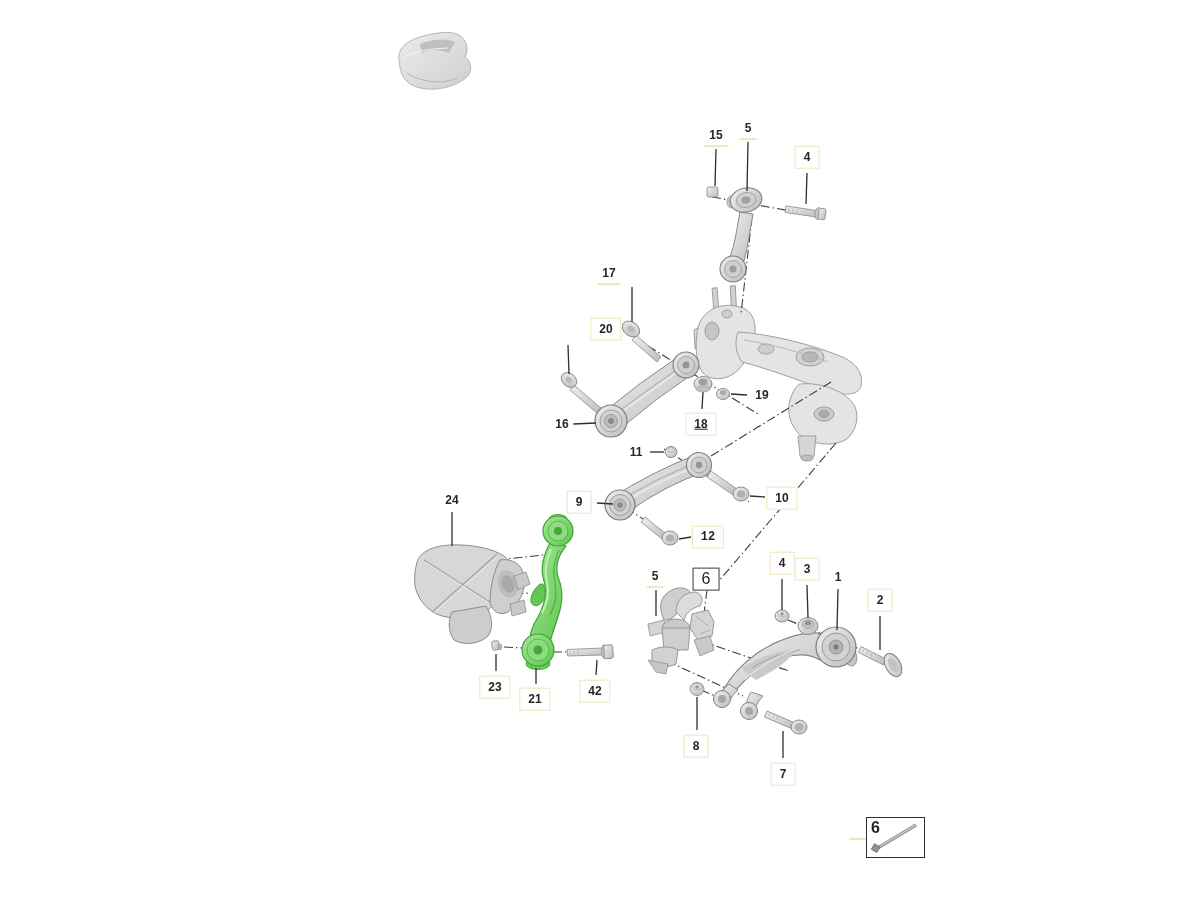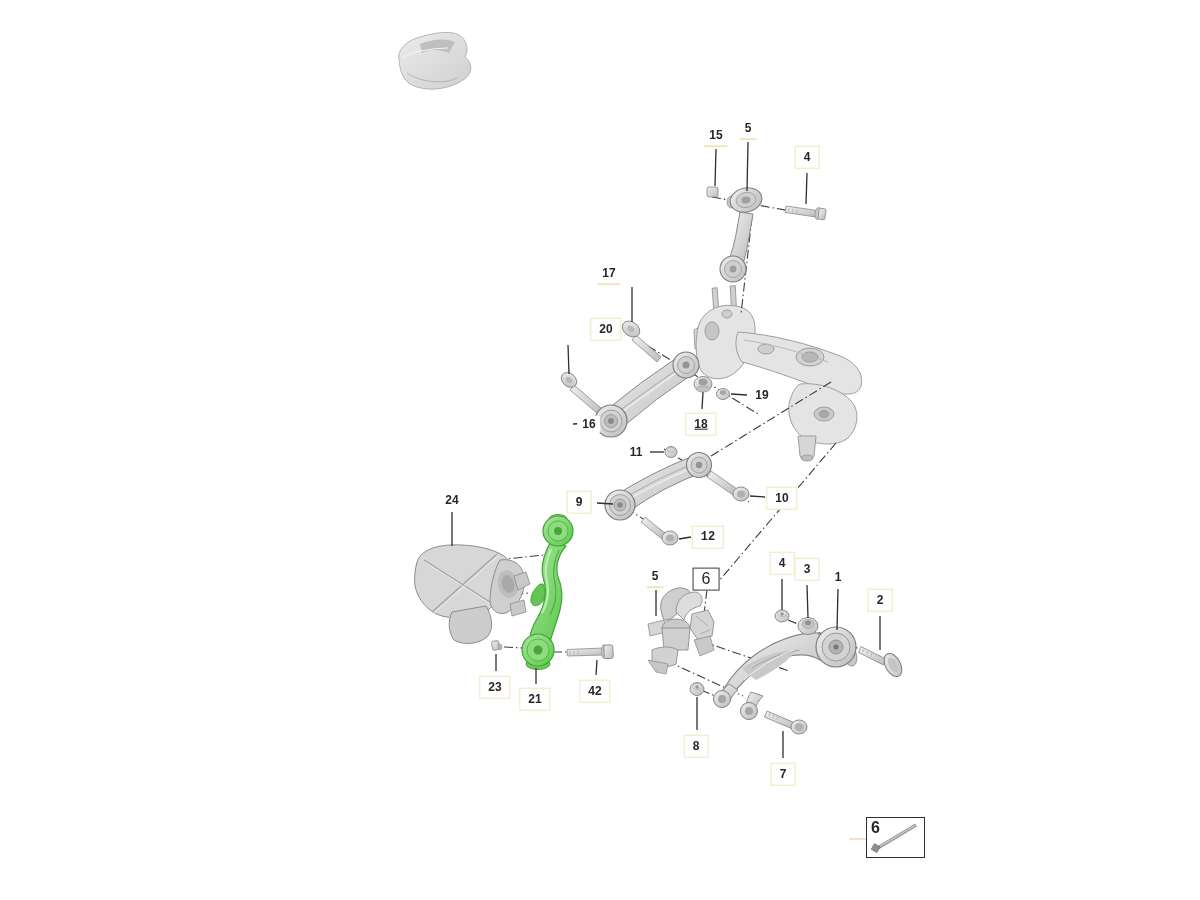--- a/index.html
+++ b/index.html
@@ -299,21 +299,21 @@
     <path d="M783,758 L783,731"></path>
   </g>
 </svg>
 
 <div id="callout-layer">
       <div class="callout underline" style="left: 716px; top: 137px;">15</div>
       <div class="callout underline" style="left: 748px; top: 130px;">5</div>
       <div class="callout box" style="left: 807px; top: 157px;">4</div>
       <div class="callout underline" style="left: 609px; top: 275px;">17</div>
       <div class="callout box" style="left: 567px; top: 329px; margin-left: 39px;">20</div>
-      <div class="callout plain" style="left: 589px; top: 424px; text-align: center;">16</div>
+      <div class="callout plain" style="left: 562px; top: 424px; text-align: center;">16</div>
       <div class="callout box" style="left: 701px; top: 424px; text-decoration: underline;">18</div>
       <div class="callout plain" style="left: 762px; top: 395px;">19</div>
       <div class="callout plain" style="left: 636px; top: 452px; text-align: center;">11</div>
       <div class="callout box" style="left: 579px; top: 502px;">9</div>
       <div class="callout box" style="left: 782px; top: 498px;">10</div>
       <div class="callout box" style="left: 708px; top: 537px; font-family: Liberation Mono, monospace;">12</div>
       <div class="callout plain" style="left: 452px; top: 500px;">24</div>
       <div class="callout box" style="left: 495px; top: 687px;">23</div>
       <div class="callout box" style="left: 535px; top: 699px;">21</div>
       <div class="callout box" style="left: 595px; top: 691px;">42</div>

